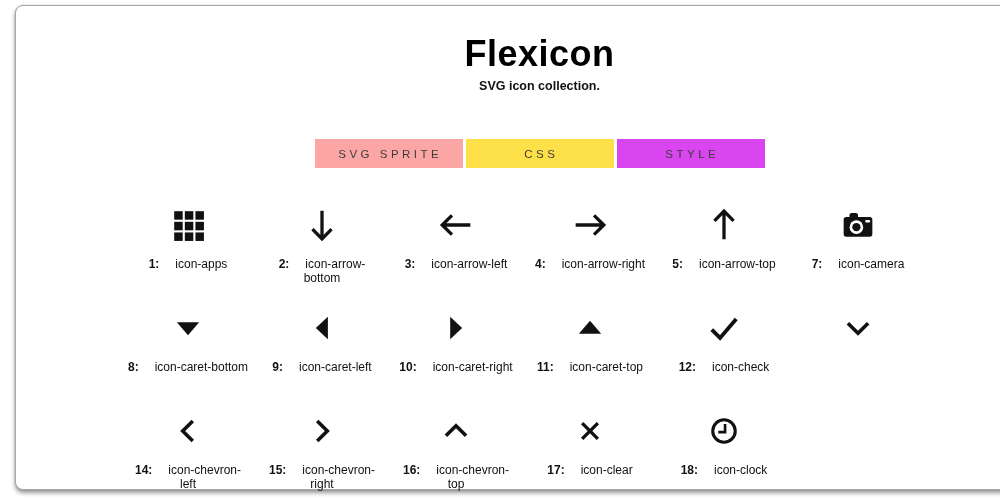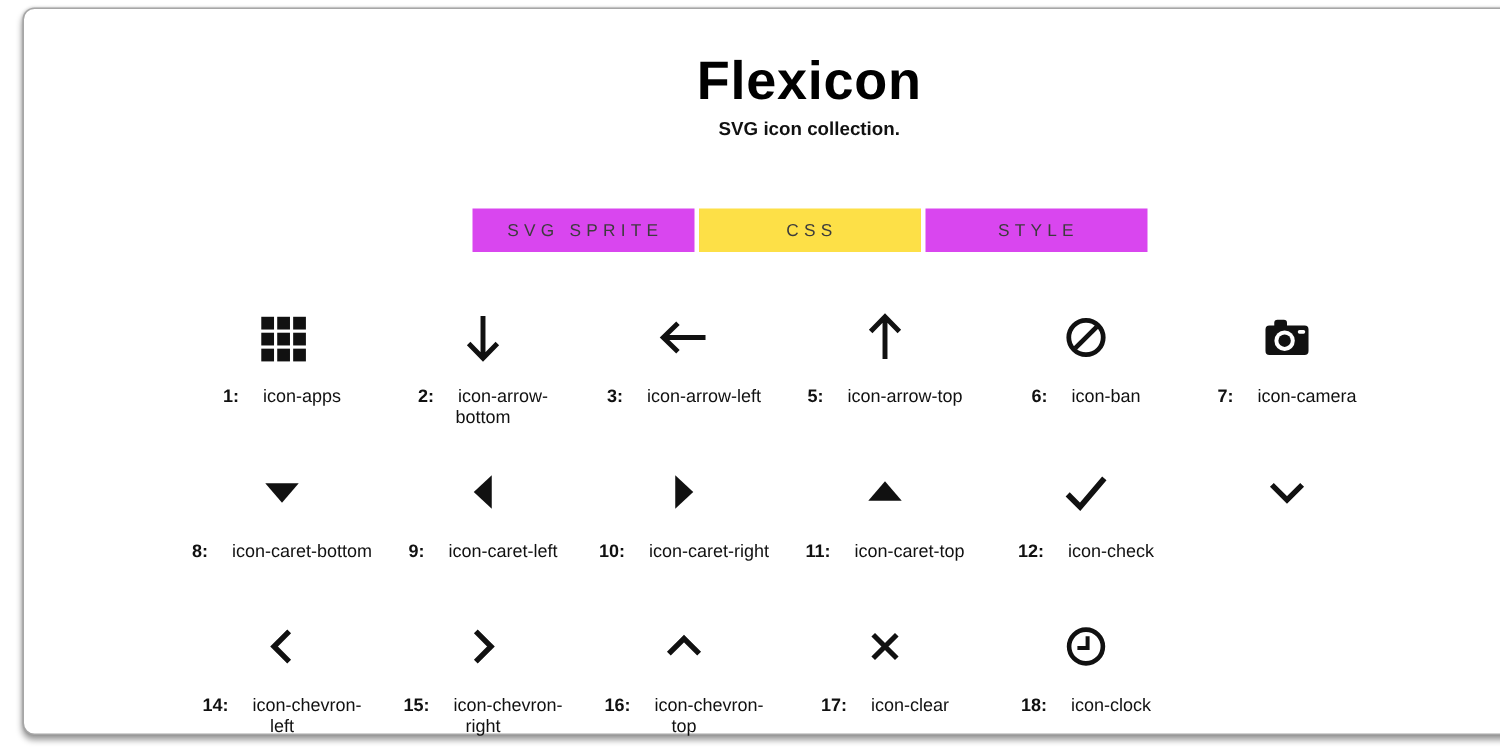--- a/index.html
+++ b/index.html
@@ -79,21 +79,21 @@
   .label b { font-weight: bold; }
   .label .nm { margin-left: 16px; }
 </style>
 </head>
 <body>
 
 <div class="card">
   <h1 class="title">Flexicon</h1>
   <p class="subtitle">SVG icon collection.</p>
   <div class="tabs">
-    <a class="tab" style="background: #d946ef; color: rgb(60, 60, 60);">SVG SPRITE</a>
+    <a class="tab" style="background: #fca5a5; color: rgb(60, 60, 60);">SVG SPRITE</a>
     <a class="tab" style="background: #fde047; color: rgb(60, 60, 60);">CSS</a>
     <a class="tab" style="background: #d946ef; color: rgb(60, 60, 60);">STYLE</a>
   </div>
   <div class="grid" id="icon-grid">
       <div class="cell">
         <span class="glyph">
           <svg width="34" height="34" viewBox="0 0 32 32">
             <rect x="3" y="3" width="8" height="8" fill="#111111"></rect>
             <rect x="13" y="3" width="8" height="8" fill="#111111"></rect>
             <rect x="23" y="3" width="8" height="8" fill="#111111"></rect>
@@ -119,33 +119,32 @@
         <span class="glyph">
           <svg width="34" height="34" viewBox="0 0 32 32">
             <path d="M29.5 16 H3 M12.2 7 L3 16 L12.2 25" fill="none" stroke="#111111" stroke-width="3.1"></path>
           </svg>
         </span>
         <div class="label"><b>3:</b><span class="nm">icon-arrow-left</span></div>
       </div>
       <div class="cell">
         <span class="glyph">
           <svg width="34" height="34" viewBox="0 0 32 32">
+            <path d="M2.5 16 H29 M19.8 7 L29 16 L19.8 25" fill="none" stroke="#111111" stroke-width="3.1"></path>
+          </svg>
+        </span>
+        <div class="label"><b>4:</b><span class="nm">icon-arrow-right</span></div>
+      </div>
+      <div class="cell">
+        <span class="glyph">
+          <svg width="34" height="34" viewBox="0 0 32 32">
             <path d="M16 29.5 V3 M7 12.2 L16 3 L25 12.2" fill="none" stroke="#111111" stroke-width="3.1"></path>
           </svg>
         </span>
         <div class="label"><b>5:</b><span class="nm">icon-arrow-top</span></div>
-      </div>
-      <div class="cell">
-        <span class="glyph">
-          <svg width="34" height="34" viewBox="0 0 32 32">
-            <circle cx="16" cy="16" r="10.8" fill="none" stroke="#111111" stroke-width="3"></circle>
-            <line x1="9.3" y1="22.7" x2="22.7" y2="9.3" stroke="#111111" stroke-width="3"></line>
-          </svg>
-        </span>
-        <div class="label"><b>6:</b><span class="nm">icon-ban</span></div>
       </div>
       <div class="cell">
         <span class="glyph">
           <svg width="34" height="34" viewBox="0 0 32 32">
             <path d="M8 9 V6.8 a2 2 0 0 1 2 -2 h4 a2 2 0 0 1 2 2 V9 Z" fill="#111111"></path>
             <rect x="2.5" y="8.5" width="27" height="18.5" rx="2.5" fill="#111111"></rect>
             <circle cx="14.5" cy="18" r="6.4" fill="#fff"></circle>
             <circle cx="14.5" cy="18" r="3.9" fill="#111111"></circle>
             <rect x="22.8" y="11.3" width="4.6" height="2.3" rx="1" fill="#fff"></rect>
           </svg>

